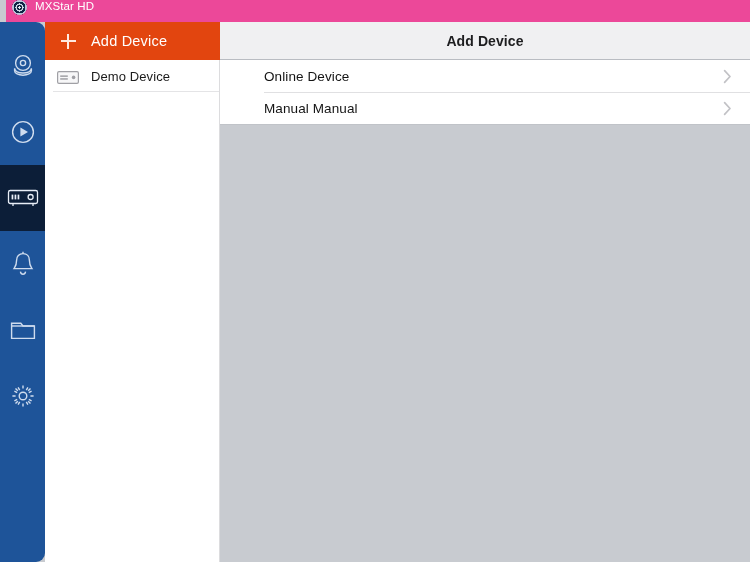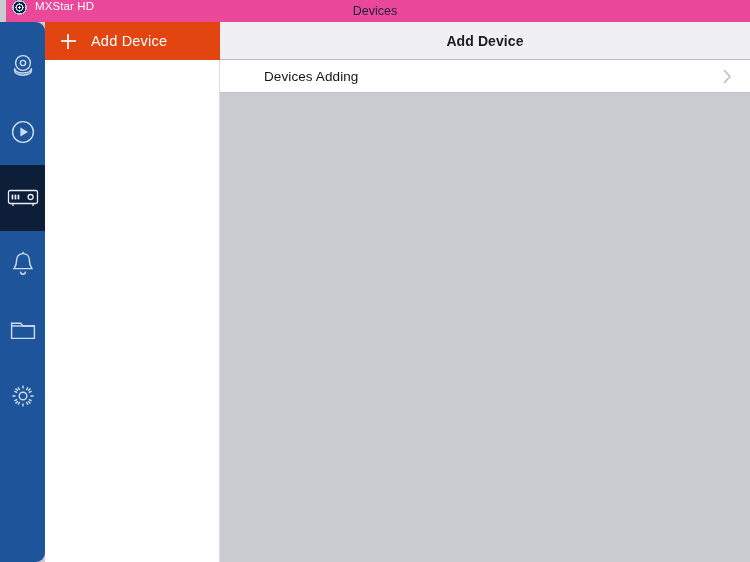--- a/index.html
+++ b/index.html
@@ -126,21 +126,20 @@
 </style>
 </head>
 <body>
 
 <div id="app">
 
   <div class="statusbar">
     <div class="app-icon"></div>
     <div class="app-name">MXStar HD</div>
   </div>
-  <div class="win-title">Devices</div>
 
   <div class="rail">
 
     <div class="rail-spacer"></div>
 
     <div class="rail-item">
       <span>
         <svg width="28" height="28" viewBox="0 0 28 28" fill="none" stroke="#cfdcee" stroke-width="1.4">
           <circle cx="14" cy="11" r="7.4"></circle>
           <circle cx="14" cy="11" r="2.6"></circle>
@@ -211,41 +210,60 @@
       </div>
       <div class="add-header-label">Add Device</div>
     </div>
 
     <div class="dev-list">
 
 
 
 
 
+      <div class="dev-row">
+        <span class="dev-icon">
+          <svg width="22" height="13" viewBox="0 0 22 13">
+            <rect x="0.6" y="0.6" width="20.8" height="11.8" rx="1.4" fill="#f7f7f8" stroke="#a0a0a5" stroke-width="1.2"></rect>
+            <rect x="3.2" y="4.4" width="7.6" height="1.5" fill="#a0a0a5"></rect>
+            <rect x="3.2" y="7.2" width="7.6" height="1.5" fill="#a0a0a5"></rect>
+            <circle cx="16.6" cy="6.4" r="1.8" fill="#a0a0a5"></circle>
+          </svg>
+        </span>
+        <span class="dev-label">Demo Device</span>
+      </div>
 
 
     </div>
 
     <div class="listcol-rightline"></div>
   </div>
 
   <div class="detail">
 
     <div class="detail-header">
       <div class="detail-header-title">Add Device</div>
     </div>
 
     <div class="detail-group">
 
-
       <div class="detail-row">
-        <span class="detail-row-label">Devices Adding</span>
+        <span class="detail-row-label">Online Device</span>
         <span class="chev">
           <svg width="9" height="15" viewBox="0 0 9 15" fill="none" stroke="#c2c2c6" stroke-width="1.7" stroke-linecap="round" stroke-linejoin="round">
             <path d="M1.6 1.6 7 7.5l-5.4 5.9"></path>
           </svg>
         </span>
       </div>
 
+      <div class="detail-row">
+        <span class="detail-row-label">Manual Manual</span>
+        <span class="chev">
+          <svg width="9" height="15" viewBox="0 0 9 15" fill="none" stroke="#c2c2c6" stroke-width="1.7" stroke-linecap="round" stroke-linejoin="round">
+            <path d="M1.6 1.6 7 7.5l-5.4 5.9"></path>
+          </svg>
+        </span>
+      </div>
+
     </div>
   </div>
 
 </div>
 
 </body></html>

